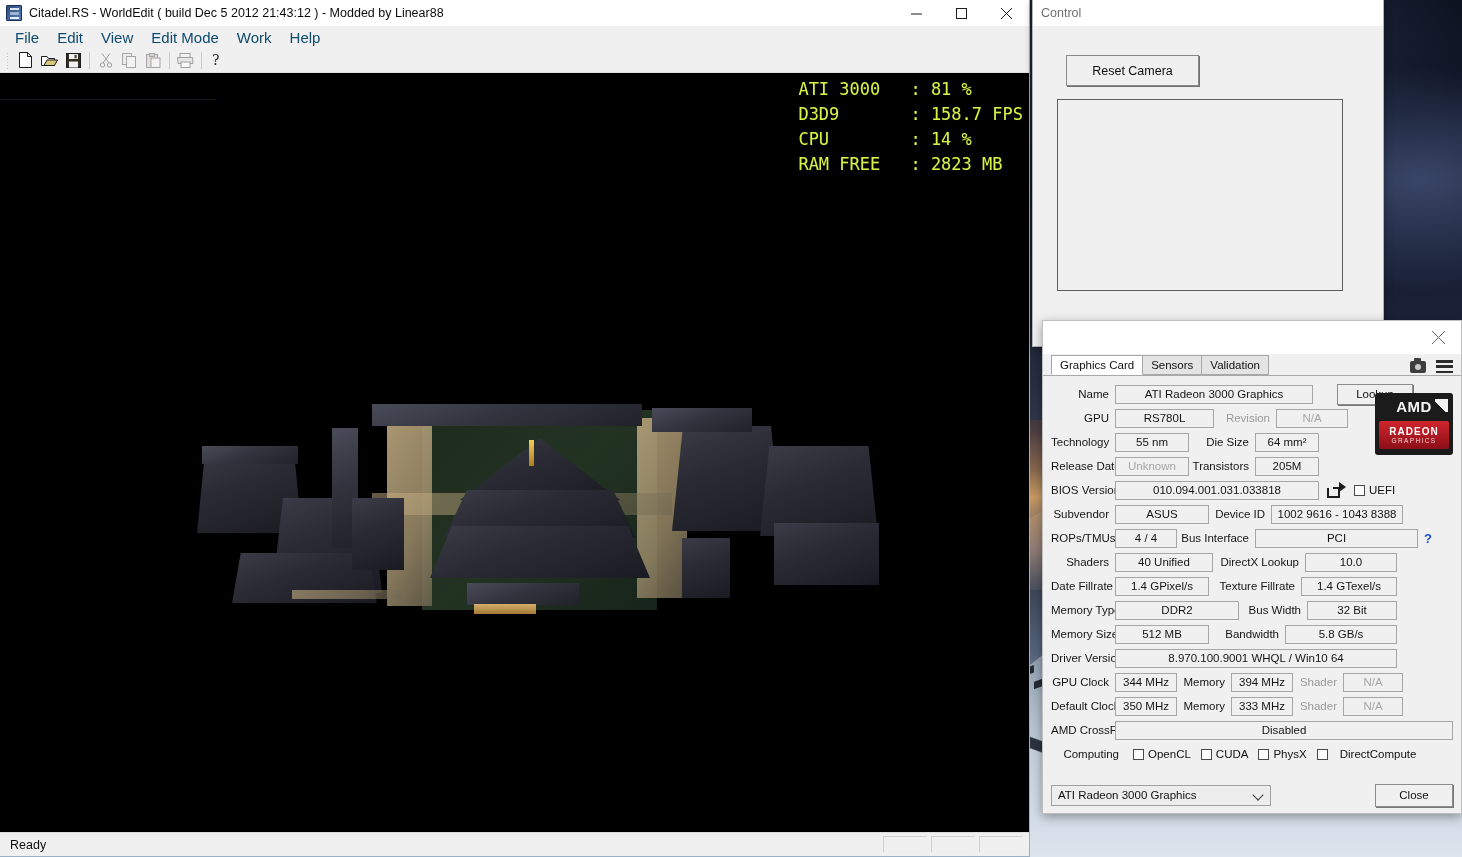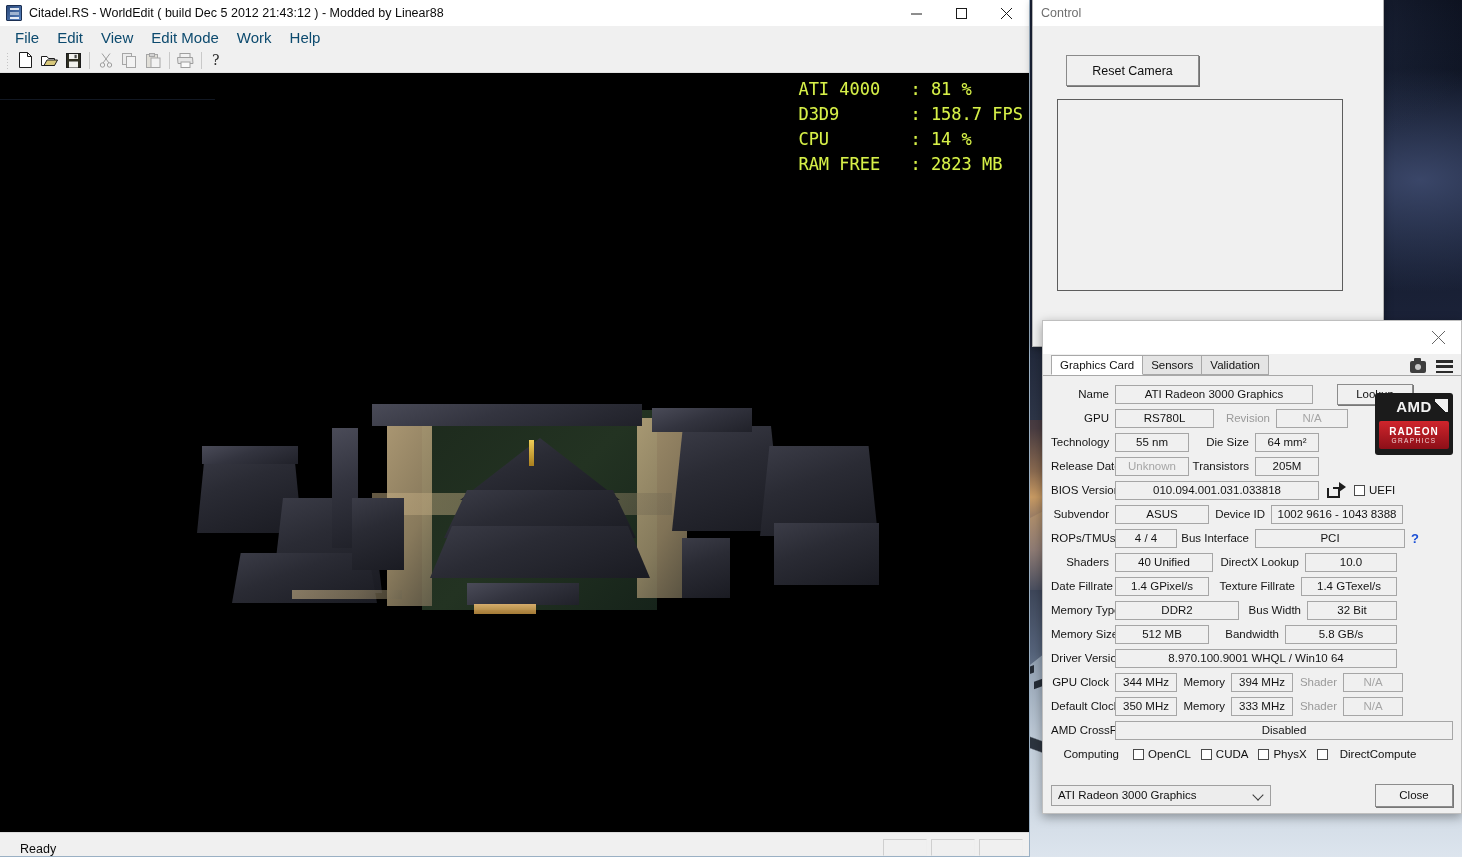--- a/index.html
+++ b/index.html
@@ -131,22 +131,22 @@
   
   .hud {
     position:absolute; right:6px; top:4px; color:#d8f04a;
     font-family: "DejaVu Sans Mono", monospace; font-size: 17px; line-height: 25px;
     white-space: pre; text-shadow: 0 0 1px #2b3b04;
   }
   .hud .k { display:inline-block; width: 112px; }
 
   .statusbar {
     height: 24px; background:#f0f0f0; border-top:1px solid #dcdcdc;
-    display:flex; align-items:flex-end; font-size:12.5px; color:#0b0b0b;
-    padding-left:20px; flex: 0 0 24px;
+    display:flex; align-items:center; font-size:12.5px; color:#0b0b0b;
+    padding-left:10px; flex: 0 0 24px;
   }
   .sb-panes { margin-left:auto; display:flex; gap:4px; padding-right:6px; }
   .sb-pane { width:44px; height:17px; border:1px solid #cfcfcf; border-right-color:#eee; border-bottom-color:#eee; }
 
   
   #control {
     position:absolute; left:1032px; top:0; width:352px; height:347px;
     background:#f0f0f0; border:1px solid #b4b4b4; border-top:none;
     box-shadow: 0 2px 8px rgba(0,0,0,.35);
   }
@@ -379,21 +379,21 @@
         <div class="roof lite" style="left:470px; top:10px; width:100px; height:24px;"></div>
         <div class="roof" style="left:578px; top:48px; width:118px; height:90px; clip-path:polygon(8% 0,92% 0,100% 100%,0 100%);"></div>
         <div class="roof" style="left:592px; top:125px; width:105px; height:62px;"></div>
         <div class="roof" style="left:500px; top:140px; width:48px; height:60px;"></div>
 
         <div class="roof lite" style="left:285px; top:185px; width:112px; height:22px;"></div>
         <div class="glow" style="left:292px; top:206px; width:62px; height:10px;"></div>
         <div class="court" style="left:110px; top:192px; width:110px; height:9px; opacity:.6;"></div>
       </div>
 
-      <div class="hud"><span><span class="k">ATI 4000</span>: <span>81 %</span></span>
+      <div class="hud"><span><span class="k">ATI 3000</span>: <span>81 %</span></span>
 <span><span class="k">D3D9</span>: <span>158.7 FPS</span></span>
 <span><span class="k">CPU</span>: <span>14 %</span></span>
 <span><span class="k">RAM FREE</span>: <span>2823 MB</span></span></div>
     </div>
 
     <div class="statusbar">
       <span>Ready</span>
       <div class="sb-panes">
         <div class="sb-pane"></div>
         <div class="sb-pane"></div>
@@ -488,21 +488,21 @@
         <div class="lbl" style="width:64px">Subvendor</div>
         <div class="fld" style="width:94px">ASUS</div>
         <div class="lbl" style="width:62px">Device ID</div>
         <div class="fld" style="width:132px">1002 9616 - 1043 8388</div>
       </div>
 
       <div class="row">
         <div class="lbl" style="width:64px">ROPs/TMUs</div>
         <div class="fld" style="width:62px">4 / 4</div>
         <div class="lbl" style="width:78px">Bus Interface</div>
-        <div class="fld" style="width:150px">PCI</div>
+        <div class="fld" style="width:163px">PCI</div>
         <span class="qmark" style="margin-left:6px">?</span>
       </div>
 
       <div class="row">
         <div class="lbl" style="width:64px">Shaders</div>
         <div class="fld" style="width:98px">40 Unified</div>
         <div class="lbl" style="width:92px">DirectX Lookup</div>
         <div class="fld" style="width:92px">10.0</div>
       </div>
 

